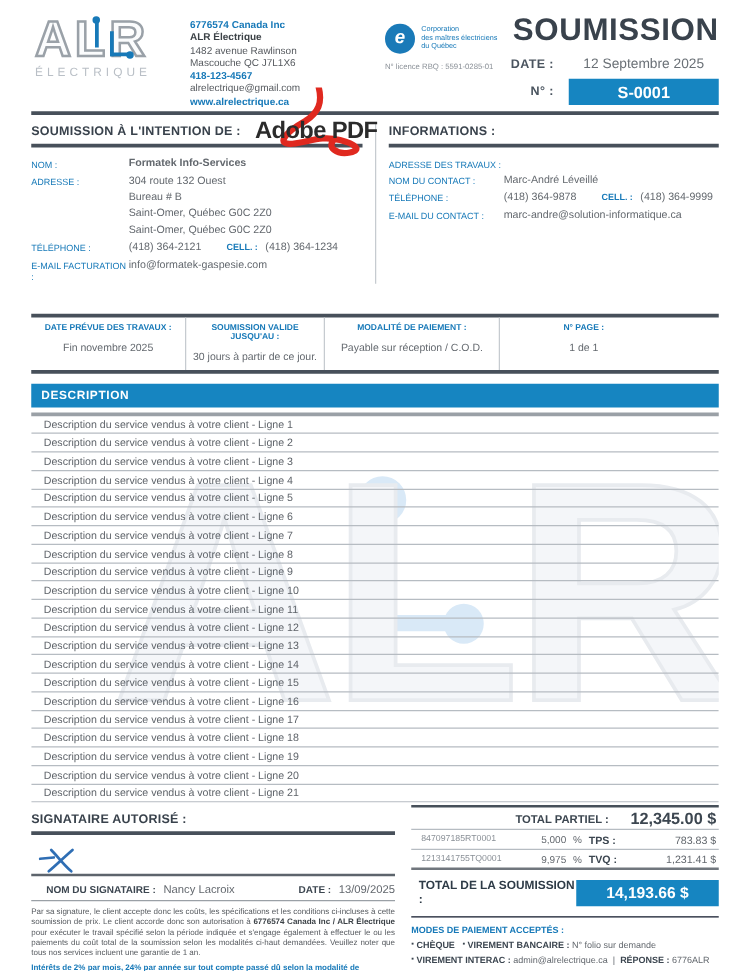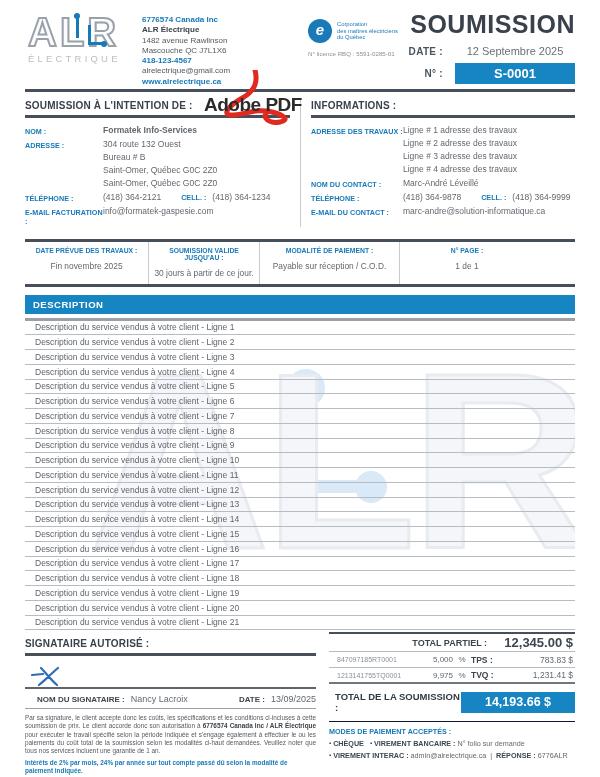--- a/index.html
+++ b/index.html
@@ -7,21 +7,21 @@
   .page { position:relative; width:600px; height:777px; background:#fff; overflow:hidden; }
 
   
   .header { position:relative; height:89px; }
   .logo { position:absolute; left:28px; top:12px; width:112px; }
   .logo-letters { font-size:40px; font-weight:bold; letter-spacing:3px; line-height:40px;
                   color:#fbfcfd; -webkit-text-stroke:2px #9aa1a8; }
   .logo-sub { font-size:9.5px; letter-spacing:3.2px; color:#b9bfc6; margin-top:1px; }
   .la-dot { position:absolute; background:#1779b8; border-radius:50%; width:6px; height:6px; }
   .la-bar { position:absolute; background:#1779b8; }
-  .company { position:absolute; left:142px; top:15px; font-size:8px; line-height:10.3px; color:#55595e; }
+  .company { position:absolute; left:152px; top:15px; font-size:8px; line-height:10.3px; color:#55595e; }
   .blue-bold { color:#1779b8; font-weight:bold; }
   .dark-bold { color:#3c4247; font-weight:bold; }
   .cmeq { position:absolute; left:308px; top:19px; width:120px; }
   .cmeq-top { display:flex; align-items:center; gap:5px; }
   .cmeq-circle { width:24px; height:24px; border-radius:50%; background:#1a7ab8; color:#fff;
                  font-size:15px; font-weight:bold; font-style:italic; text-align:center; line-height:22px; flex:0 0 auto; }
   .cmeq-name { font-size:5.8px; line-height:6.8px; color:#1779b8; }
   .cmeq-licence { margin-top:7px; font-size:6.2px; color:#8a9097; }
   .titleblock { position:absolute; right:25px; top:10px; width:200px; text-align:right; }
   .doc-title { font-size:25px; font-weight:800; color:#39424c; letter-spacing:0.5px; }
@@ -33,28 +33,28 @@
 
   .rule { height:3px; background:#47505a; margin:0 25px; }
 
   
   .adobe { position:absolute; left:192px; top:70px; width:122px; height:62px; z-index:6; pointer-events:none; }
   .adobe-text { position:absolute; left:0; top:24px; width:100%; text-align:center;
                 font-size:19px; font-weight:bold; color:#2b2b2b; letter-spacing:-0.5px; }
   .adobe svg { position:absolute; left:0; top:0; }
 
   
-  .info { position:relative; display:flex; margin:0 25px; padding:2px 0 12px; }
+  .info { position:relative; display:flex; margin:0 25px; padding:2px 0 24px; }
   .icol { flex:1; }
   .icol-left { flex:0 0 265px; }
   .vdiv { width:1px; background:#c6cbd0; margin:4px 10px 0; }
   .sec-title { font-size:10px; font-weight:bold; color:#39424c; padding:6px 0 4px; letter-spacing:0.2px; }
   .sec-rule { height:2.5px; background:#47505a; margin-bottom:6px; }
   .irow { display:flex; margin-bottom:1px; }
-  .ilabel { flex:0 0 78px; font-size:7.2px; font-weight:bold; color:#1779b8; padding-top:3px; }
+  .ilabel { flex:0 0 78px; font-size:7.2px; font-weight:normal; color:#1779b8; padding-top:3px; }
   .ilabel-wide { flex:0 0 92px; }
   .ivalue { font-size:8.5px; color:#63686e; line-height:13px; }
   .inline-cell { display:flex; align-items:baseline; gap:6px; }
   .cell-label { font-size:7.2px; font-weight:bold; color:#1779b8; margin-left:14px; }
 
   
   .summary { display:flex; margin:0 25px; }
   .scol { border-left:1px solid #c6cbd0; padding:5px 2px 6px; }
   .scol:first-child { border-left:none; }
   .scol:nth-child(1){ width:123px; } .scol:nth-child(2){ width:111px; }
@@ -197,26 +197,20 @@
         <div class="ilabel">E-MAIL FACTURATION :</div>
         <div class="ivalue">info@formatek-gaspesie.com</div>
       </div>
     </div>
     <div class="vdiv"></div>
     <div class="icol">
       <div class="sec-title">INFORMATIONS :</div>
       <div class="sec-rule"></div>
       <div class="irow">
         <div class="ilabel ilabel-wide">ADRESSE DES TRAVAUX :</div>
-        <div class="ivalue">
-            <div>Ligne # 1 adresse des travaux</div>
-            <div>Ligne # 2 adresse des travaux</div>
-            <div>Ligne # 3 adresse des travaux</div>
-            <div>Ligne # 4 adresse des travaux</div>
-          </div>
       </div>
       <div class="irow">
         <div class="ilabel ilabel-wide">NOM DU CONTACT :</div>
         <div class="ivalue">Marc-André Léveillé</div>
       </div>
       <div class="irow">
         <div class="ilabel ilabel-wide">TÉLÉPHONE :</div>
         <div class="ivalue inline-cell">
           <span>(418) 364-9878</span>
           <span class="cell-label">CELL. :</span>

